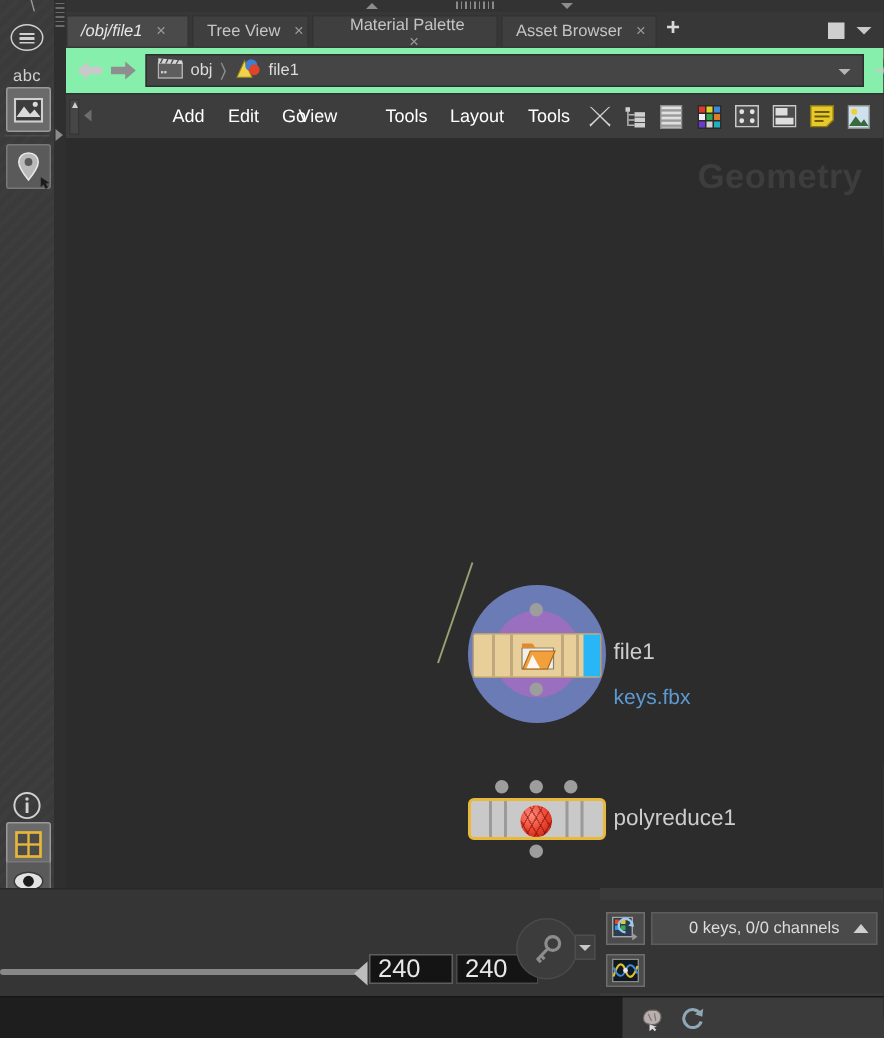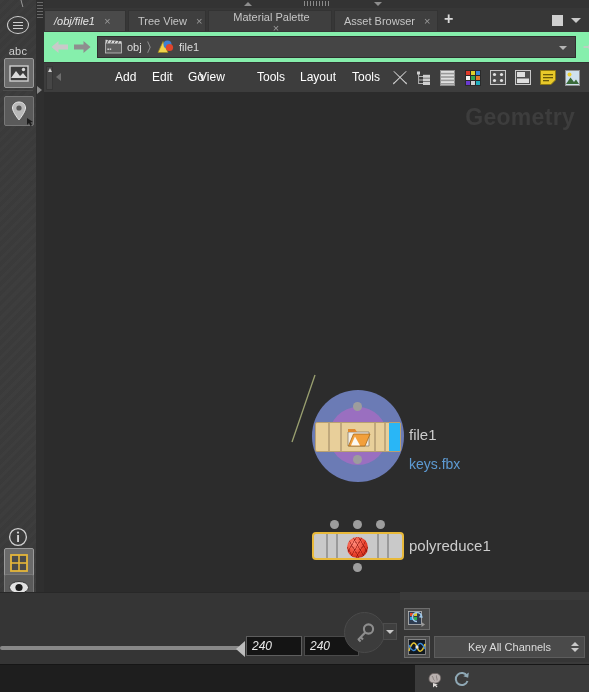--- a/index.html
+++ b/index.html
@@ -97,21 +97,21 @@
 
   
   .timeline{position:absolute;left:0;top:592px;width:400px;height:72px;background:#353535;border-top:1px solid #282828;}
   .tl-ruler{position:absolute;left:0;top:16px;width:400px;height:22px;}
   .tl-tick{position:absolute;top:8px;width:1px;background:#7b7b7b;}
   .tl-base{position:absolute;left:0;top:21px;width:400px;height:1px;background:#6e6e6e;}
   .tl-num{position:absolute;top:0px;color:#a9a9a9;font-size:10px;transform:translateX(-50%);}
   .tl-scrollzone{position:absolute;left:0;top:48px;width:248px;height:16px;}
   .tl-scrollbar{position:absolute;left:0;top:5px;width:240px;height:4px;background:#888;border-radius:2px;}
   .tl-handle{position:absolute;left:236px;top:0;width:0;height:0;border-right:9px solid #bdbdbd;border-top:8px solid transparent;border-bottom:8px solid transparent;}
-  .tl-field{position:absolute;top:43px;height:20px;background:#141414;border:1px solid #5e5e5e;box-sizing:border-box;color:#e8e8e8;font-size:12px;display:flex;align-items:center;padding-left:5px;font-family:"Liberation Sans",sans-serif;font-style:italic;}
+  .tl-field{position:absolute;top:43px;height:20px;background:#141414;border:1px solid #5e5e5e;box-sizing:border-box;color:#e8e8e8;font-size:17px;display:flex;align-items:center;padding-left:5px;font-family:"Liberation Sans",sans-serif;}
   .keycircle{position:absolute;left:344px;top:612px;width:39px;height:39px;border-radius:50%;background:#3c3c3c;border:1px solid #4a4a4a;display:flex;align-items:center;justify-content:center;}
   .keycaret{position:absolute;left:383px;top:623px;width:14px;height:17px;background:#3f3f3f;border:1px solid #4d4d4d;box-sizing:border-box;display:flex;align-items:center;justify-content:center;}
   .keycaret i{width:0;height:0;border-top:4px solid #c6c6c6;border-left:4px solid transparent;border-right:4px solid transparent;}
 
   
   .rbpanel{position:absolute;left:400px;top:600px;width:189px;height:62px;background:#353535;}
   .rb-btn{position:absolute;left:4px;width:26px;height:22px;background:#4b4b4b;border:1px solid #6d6d6d;box-sizing:border-box;display:flex;align-items:center;justify-content:center;}
   .rb-combo{position:absolute;left:34px;width:151px;height:22px;background:#4a4a4a;border:1px solid #5d5d5d;box-sizing:border-box;display:flex;align-items:center;justify-content:center;color:#dcdcdc;font-size:11px;}
   .rb-combo .sp{position:absolute;right:3px;top:2px;width:13px;height:16px;display:flex;flex-direction:column;align-items:center;justify-content:center;gap:2px;}
   .rb-combo .sp .u{width:0;height:0;border-bottom:4px solid #c9c9c9;border-left:4px solid transparent;border-right:4px solid transparent;}
@@ -438,35 +438,32 @@
         <rect x="0.5" y="0.5" width="13" height="13" fill="#2e3c50" stroke="#b9b9b9" stroke-width="0.8"></rect>
         <rect x="2" y="2" width="3" height="3" fill="#e04a2a"></rect>
           <rect x="6" y="2" width="3" height="3" fill="#e0c82a"></rect>
         <rect x="2" y="6" width="3" height="3" fill="#2aa0e0"></rect>
           <rect x="6" y="6" width="3" height="3" fill="#30b050"></rect>
         <path d="M9 10.5 A4.5 4.5 0 1 1 13.5 6" fill="none" stroke="#a0c8e8" stroke-width="1.6"></path>
         <path d="M13.8 3 L14.6 7 L10.8 6.2 Z" fill="#a0c8e8"></path>
         <path d="M13.5 11 L17 13.5 L13.5 16 Z" fill="#9a9a9a"></path>
       </svg>
     </div>
+    <div class="rb-combo" style="top:8px;">
+      <span>0 keys, 0/0 channels</span>
+      <span class="uponly"></span>
+    </div>
 
     <div class="rb-btn" style="top:36px;">
       <svg width="18" height="16" viewBox="0 0 18 16">
         <rect x="0.5" y="0.5" width="17" height="15" fill="#101820" stroke="#9a9a9a" stroke-width="0.8"></rect>
         <path d="M1 12 C4 2, 7 2, 9 8 C11 14, 14 14, 17 5" fill="none" stroke="#e0c030" stroke-width="1.5"></path>
         <path d="M1 6 C4 13, 7 13, 9 8 C11 3, 14 3, 17 10" fill="none" stroke="#3a8ad8" stroke-width="1.3"></path>
         <circle cx="9" cy="8" r="1.6" fill="#e8e8e8"></circle>
       </svg>
-    </div>
-    <div class="rb-combo" style="top:36px;">
-      <span>Key All Channels</span>
-      <span class="sp">
-          <i class="u"></i>
-          <i class="d"></i>
-        </span>
     </div>
   </div>
 
   <div class="statusbar">
     <div class="sb-zone">
       <div class="sb-ico" style="left:10px;">
         <svg width="20" height="18" viewBox="0 0 20 18">
           <path d="M4 9 C4 5, 7 3, 10 3.5 C13 3, 16 5, 15.6 8.5 C15.3 12, 12 13.5, 9 13 C6 12.7, 4 11.8, 4 9 Z" fill="#b8b0ae" stroke="#6e6664" stroke-width="0.8"></path>
           <path d="M7 6 C8.5 7.5, 8 9.5, 9.5 10.5 M11.5 5.5 C11 7.5, 12.5 8.5, 12 10.5" stroke="#7d7573" stroke-width="0.8" fill="none"></path>
           <path d="M8 13 L8 17.5 L10 15.8 L11.5 17.5 L12.5 16.5 L11 15 L13 14.5 Z" fill="#e0dcda"></path>

